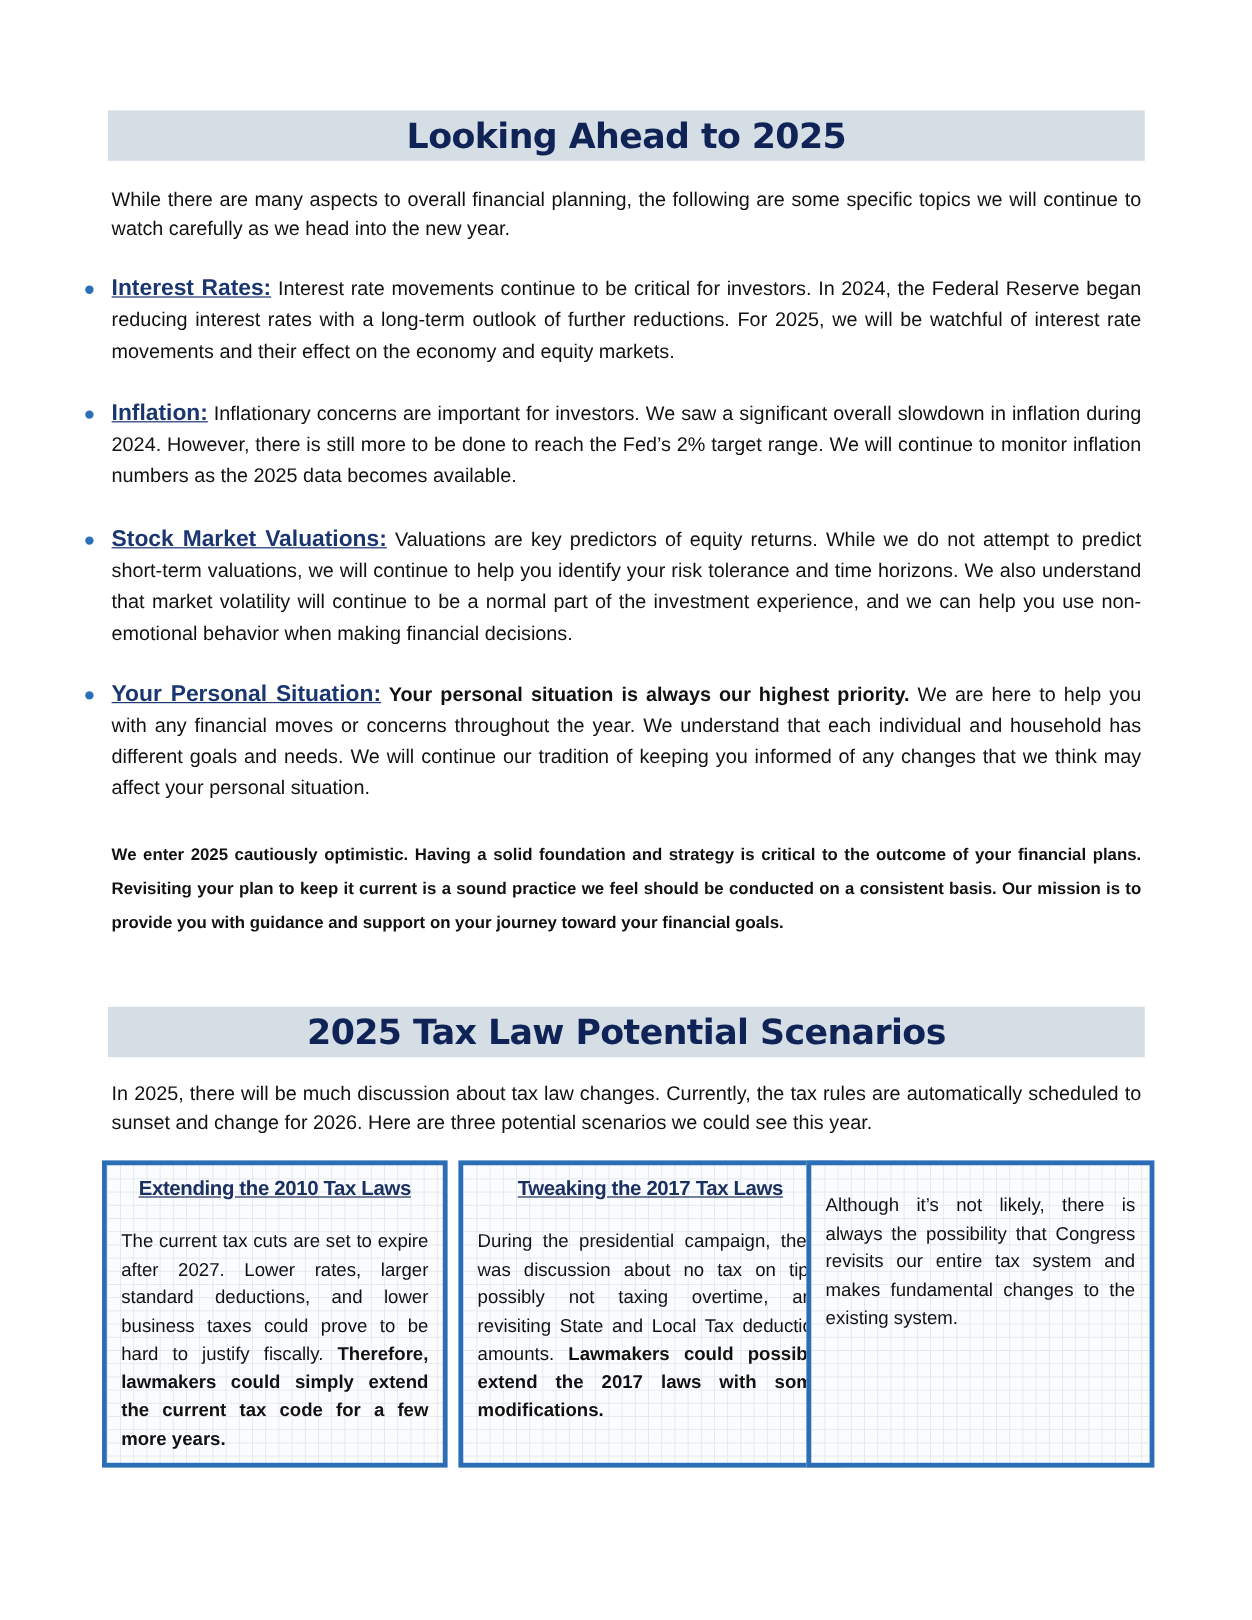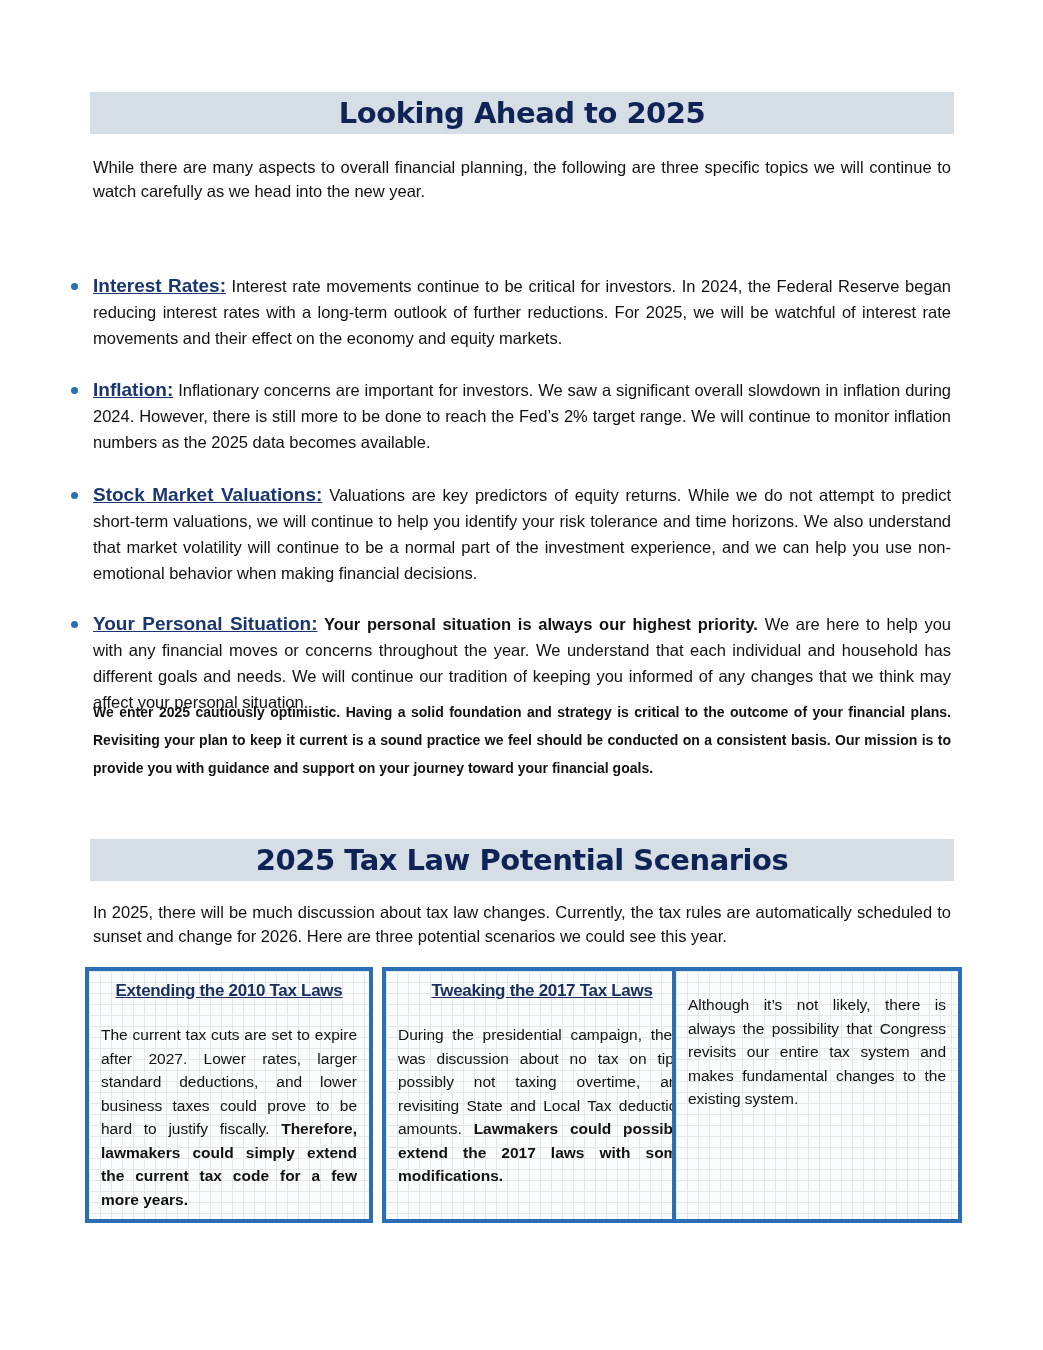--- a/index.html
+++ b/index.html
@@ -1,42 +1,42 @@
 <!DOCTYPE html>
 <html><head>
 <meta charset="utf-8">
 <style>
   html, body { margin: 0; padding: 0; background: #ffffff; }
   body { width: 1043px; height: 1350px; position: relative; font-family: "Liberation Sans", sans-serif; color: #111; }
   .page { position: absolute; left: 0; top: 0; width: 1043px; height: 1350px; }
   .banner { position: absolute; left: 90px; width: 864px; height: 42px; background: #d5dde5; text-align: center; }
   .banner h1 { margin: 0; font-size: 29px; line-height: 42px; font-weight: bold; color: #0f2356; font-family: "DejaVu Sans", sans-serif; letter-spacing: -0.5px; }
   .para { position: absolute; left: 93px; width: 858px; font-size: 16.5px; line-height: 23.5px; text-align: justify; color: #111; }
-  .bullet { position: absolute; left: 93px; width: 858px; font-size: 16.5px; line-height: 26px; text-align: justify; color: #111; margin-top: 45px; }
+  .bullet { position: absolute; left: 93px; width: 858px; font-size: 16.5px; line-height: 26px; text-align: justify; color: #111; }
   .bullet .dot { position: absolute; left: -22px; top: 10px; width: 7px; height: 7px; border-radius: 50%; background: #2a6fb8; }
   .bullet .term { font-weight: bold; color: #1a3670; text-decoration: underline; font-size: 19px; }
   .bold { font-weight: bold; }
   .closing { position: absolute; left: 93px; width: 858px; font-size: 14px; line-height: 28px; font-weight: bold; text-align: justify; color: #111; }
   .card { position: absolute; top: 967px; height: 256px; border: 4px solid #2b6eb5; box-sizing: border-box;
     background-color: #fbfcfe;
     background-image: linear-gradient(#e3e8ef 1px, transparent 1px), linear-gradient(90deg, #e3e8ef 1px, transparent 1px);
     background-size: 11px 11px; }
   .card h2 { margin: 10px 0 0 0; text-align: center; font-size: 17px; font-weight: bold; color: #1a3060; text-decoration: underline; font-family: "Liberation Sans", sans-serif; letter-spacing: -0.3px; }
   .card p { margin: 22px 12px 0 12px; font-size: 15.5px; line-height: 23.5px; text-align: justify; color: #111; }
 </style>
 </head>
 <body>
 
 <div class="page">
 
   <div class="banner" style="top:92px;">
     <h1>Looking Ahead to 2025</h1>
   </div>
 
-  <div class="para" style="top:156px;">While there are many aspects to overall financial planning, the following are three specific topics we will continue to watch carefully as we head into the new year.</div>
+  <div class="para" style="top:156px;">While there are many aspects to overall financial planning, the following are some specific topics we will continue to watch carefully as we head into the new year.</div>
 
   <div class="bullet" style="top:228px;">
     <span class="dot"></span>
     <span class="term">Interest Rates:</span><span class="bold"></span><span> Interest rate movements continue to be critical for investors. In 2024, the Federal Reserve began reducing interest rates with a long-term outlook of further reductions. For 2025, we will be watchful of interest rate movements and their effect on the economy and equity markets.</span>
   </div>
 
   <div class="bullet" style="top:332px;">
     <span class="dot"></span>
     <span class="term">Inflation:</span><span class="bold"></span><span> Inflationary concerns are important for investors. We saw a significant overall slowdown in inflation during 2024. However, there is still more to be done to reach the Fed’s 2% target range. We will continue to monitor inflation numbers as the 2025 data becomes available.</span>
   </div>

